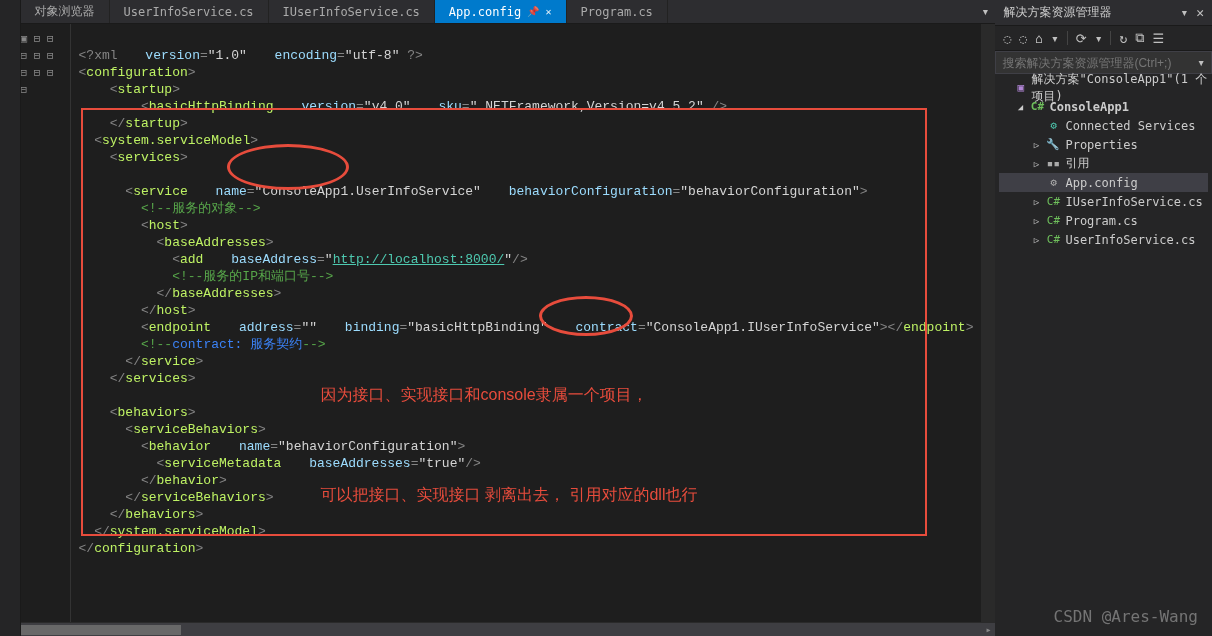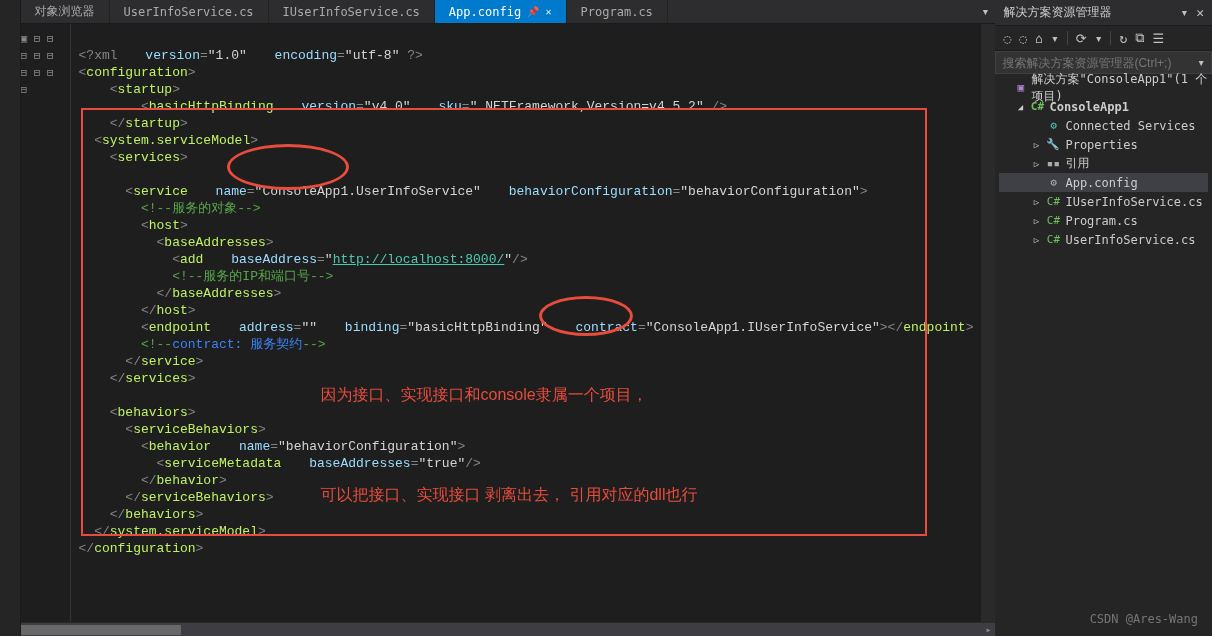--- a/index.html
+++ b/index.html
@@ -88,21 +88,21 @@
   .ind-1 { padding-left: 16px; }
   .ind-2 { padding-left: 32px; }
   .ico-sln { color: #b185d6; }
   .ico-cs  { color: #6fbf5c; }
   .ico-cfg { color: #b0b0b0; }
   .ico-conn{ color: #4ec9b0; }
   .ico-prop{ color: #aaa; }
   .ico-ref { color: #aaa; }
 
   .watermark {
-    position: absolute; right: 14px; bottom: 10px; color: #888; font-size: 12px; opacity: 0.8;
+    position: absolute; right: 14px; bottom: 10px; color: #888; font-size: 16px; opacity: 0.8;
   }
   .scrollbar-h {
     height: 14px; background: #3e3e42; border-top: 1px solid #2a2a2a;
     position: relative;
   }
   .scrollbar-h .thumb {
     position: absolute; left: 0; top: 2px; height: 10px; width: 160px; background: #686868;
   }
   .scrollbar-h .arrow {
     position: absolute; top: 0; width: 14px; height: 14px; color: #888; text-align: center; line-height: 14px; font-size: 10px;

